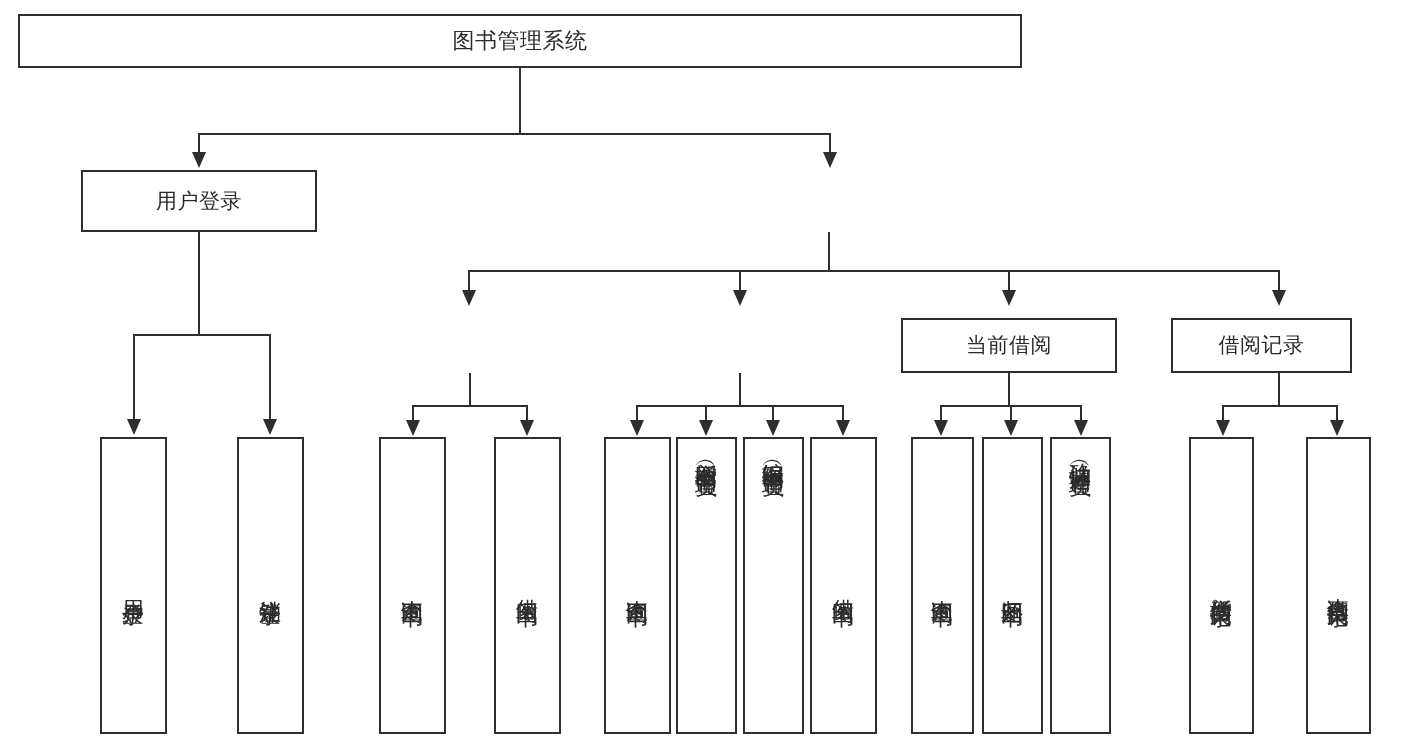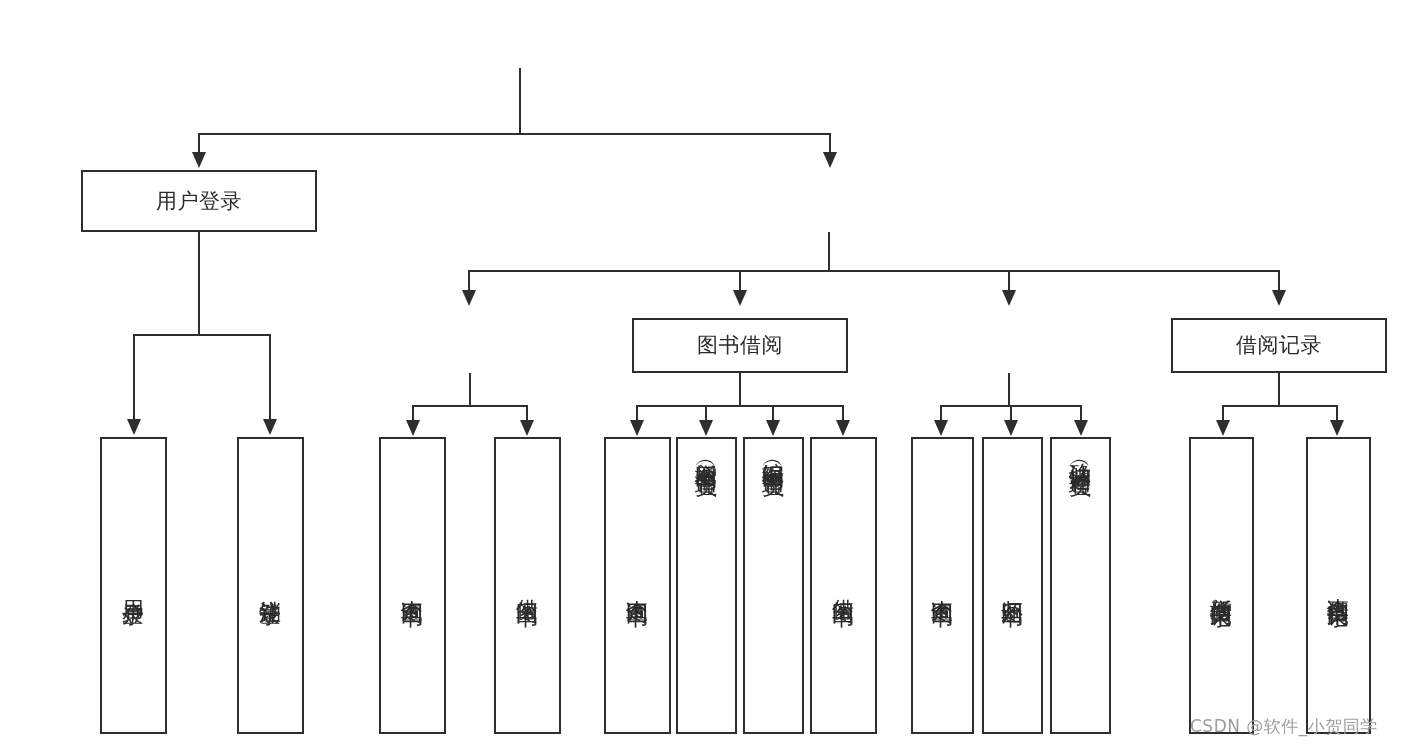--- a/index.html
+++ b/index.html
@@ -86,20 +86,23 @@
     color: #9d9d9d;
     white-space: nowrap;
     letter-spacing: 0.5px;
   }
 </style>
 </head>
 <body>
 
 <div id="canvas">
 
+  <div class="node root horiz" style="left:18px; top:14px; width:1004px; height:54px;">
+    <span class="node-label">图书管理系统</span>
+  </div>
 
   <div class="vline" style="left:519px; top:68px; width:2px; height:66px;"></div>
 
   <div class="hline" style="left:198px; top:133px; width:633px; height:2px;"></div>
 
   <div class="vline" style="left:198px; top:133px; width:2px; height:21px;"></div>
   <div class="arrow" style="left:192px; top:152px;"></div>
   <div class="vline" style="left:829px; top:133px; width:2px; height:21px;"></div>
   <div class="arrow" style="left:823px; top:152px;"></div>
 
@@ -119,24 +122,24 @@
   <div class="hline" style="left:468px; top:270px; width:812px; height:2px;"></div>
   <div class="vline" style="left:468px; top:270px; width:2px; height:22px;"></div>
   <div class="arrow" style="left:462px; top:290px;"></div>
   <div class="vline" style="left:739px; top:270px; width:2px; height:22px;"></div>
   <div class="arrow" style="left:733px; top:290px;"></div>
   <div class="vline" style="left:1008px; top:270px; width:2px; height:22px;"></div>
   <div class="arrow" style="left:1002px; top:290px;"></div>
   <div class="vline" style="left:1278px; top:270px; width:2px; height:22px;"></div>
   <div class="arrow" style="left:1272px; top:290px;"></div>
 
-  <div class="node horiz" style="left:632px; top:318px; width:216px; height:55px;">
-    <span class="node-label">图书借阅</span>
-  </div>
-  <div class="node horiz" style="left:1171px; top:318px; width:216px; height:55px;">
+  <div class="node horiz" style="left:901px; top:318px; width:216px; height:55px;">
+    <span class="node-label">当前借阅</span>
+  </div>
+  <div class="node horiz" style="left:1171px; top:318px; width:181px; height:55px;">
     <span class="node-label">借阅记录</span>
   </div>
 
   <div class="vline" style="left:469px; top:373px; width:2px; height:33px;"></div>
   <div class="hline" style="left:412px; top:405px; width:116px; height:2px;"></div>
   <div class="vline" style="left:412px; top:405px; width:2px; height:17px;"></div>
   <div class="arrow" style="left:406px; top:420px;"></div>
   <div class="vline" style="left:526px; top:405px; width:2px; height:17px;"></div>
   <div class="arrow" style="left:520px; top:420px;"></div>
 
@@ -204,15 +207,14 @@
     <span class="node-label">确认归还（管理员）</span>
   </div>
 
   <div class="node vert centered" style="left:1189px; top:437px; width:65px; height:297px;">
     <span class="node-label">新增借阅记录</span>
   </div>
   <div class="node vert centered" style="left:1306px; top:437px; width:65px; height:297px;">
     <span class="node-label">查询借阅记录</span>
   </div>
 
-  <div class="watermark" style="left:1190px; top:715px;">CSDN @软件_小贺同学</div>
 
 </div>
 
 </body></html>

